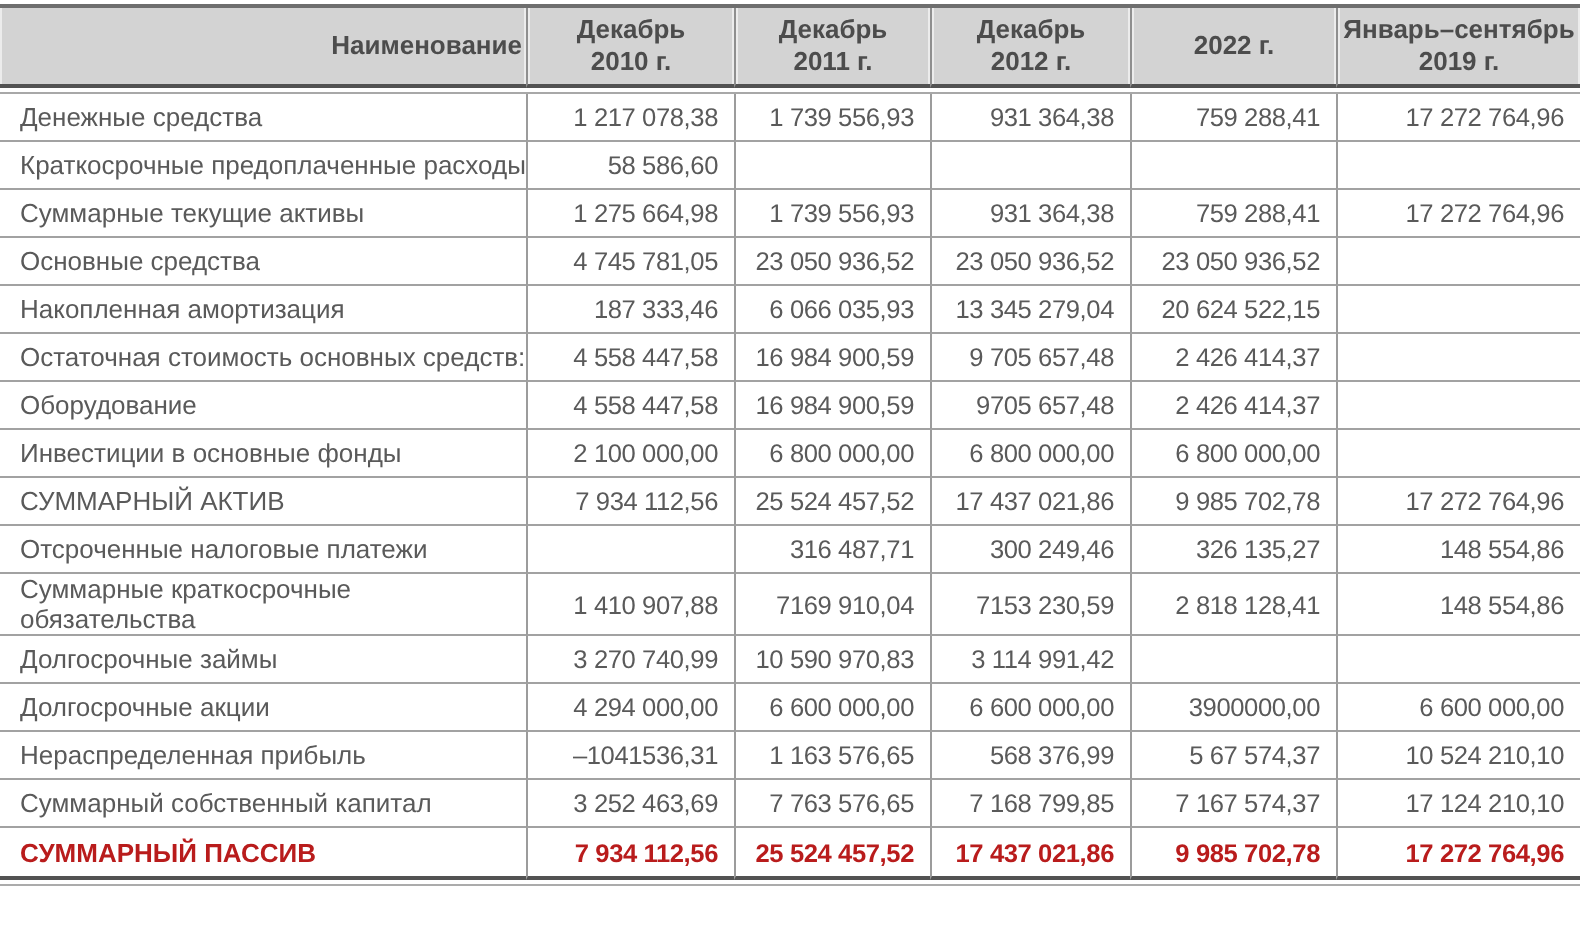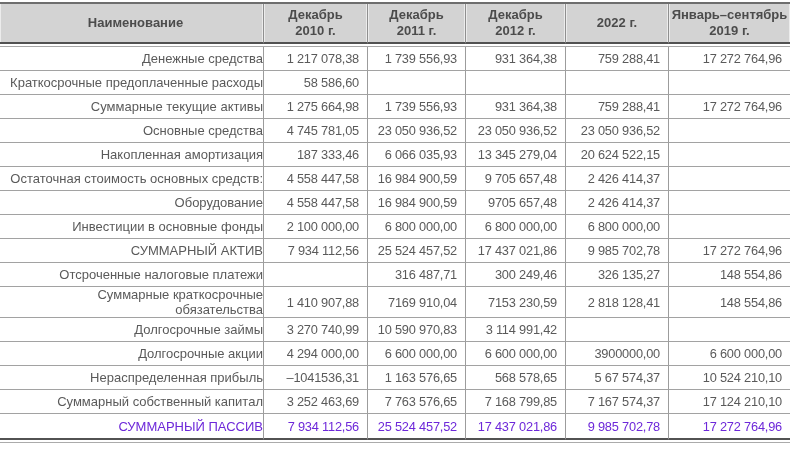--- a/index.html
+++ b/index.html
@@ -28,21 +28,21 @@
     line-height: 1.25;
     white-space: pre-line;
     height: 38px;
     vertical-align: middle;
     text-align: center;
     padding: 0 2px;
     border-bottom: 2px solid #525252;
     box-shadow: inset 1px 0 0 #ececec, inset -1px 0 0 #ececec;
   }
   thead th.name-col {
-    text-align: center;
+    text-align: right;
     padding-left: 10px;
   }
   thead th + th {
     border-left: 1px solid #8f8f8f;
   }
   tbody td {
     font-size: 13px;
     color: #5a5a5a;
     height: 23px;
     vertical-align: middle;
@@ -52,33 +52,33 @@
   }
   tbody td + td {
     border-left: 1px solid #9c9c9c;
   }
   tr.sep td {
     height: 2px;
     border-bottom: 1px solid #a8a8a8;
     border-left: none;
   }
   td.label {
-    text-align: right;
+    text-align: left;
     padding-left: 10px;
   }
   td.num {
     text-align: right;
     padding-right: 8px;
     font-size: 12.8px;
     letter-spacing: -0.2px;
     white-space: nowrap;
   }
   tbody tr.bold td {
-    font-weight: normal;
-    color: #6d28d9;
+    font-weight: bold;
+    color: #b91c1c;
     border-bottom: 2px solid #525252;
     height: 24px;
   }
   .bottom-rule {
     height: 0;
     border-top: 1px solid #ababab;
     margin-top: 2px;
   }
 </style>
 </head>
@@ -213,21 +213,21 @@
     <td class="num">4 294 000,00</td>
     <td class="num">6 600 000,00</td>
     <td class="num">6 600 000,00</td>
     <td class="num">3900000,00</td>
     <td class="num">6 600 000,00</td>
   </tr>
         <tr>
     <td class="label">Нераспределенная прибыль</td>
     <td class="num">–1041536,31</td>
     <td class="num">1 163 576,65</td>
-    <td class="num">568 578,65</td>
+    <td class="num">568 376,99</td>
     <td class="num">5 67 574,37</td>
     <td class="num">10 524 210,10</td>
   </tr>
         <tr>
     <td class="label">Суммарный собственный капитал</td>
     <td class="num">3 252 463,69</td>
     <td class="num">7 763 576,65</td>
     <td class="num">7 168 799,85</td>
     <td class="num">7 167 574,37</td>
     <td class="num">17 124 210,10</td>

